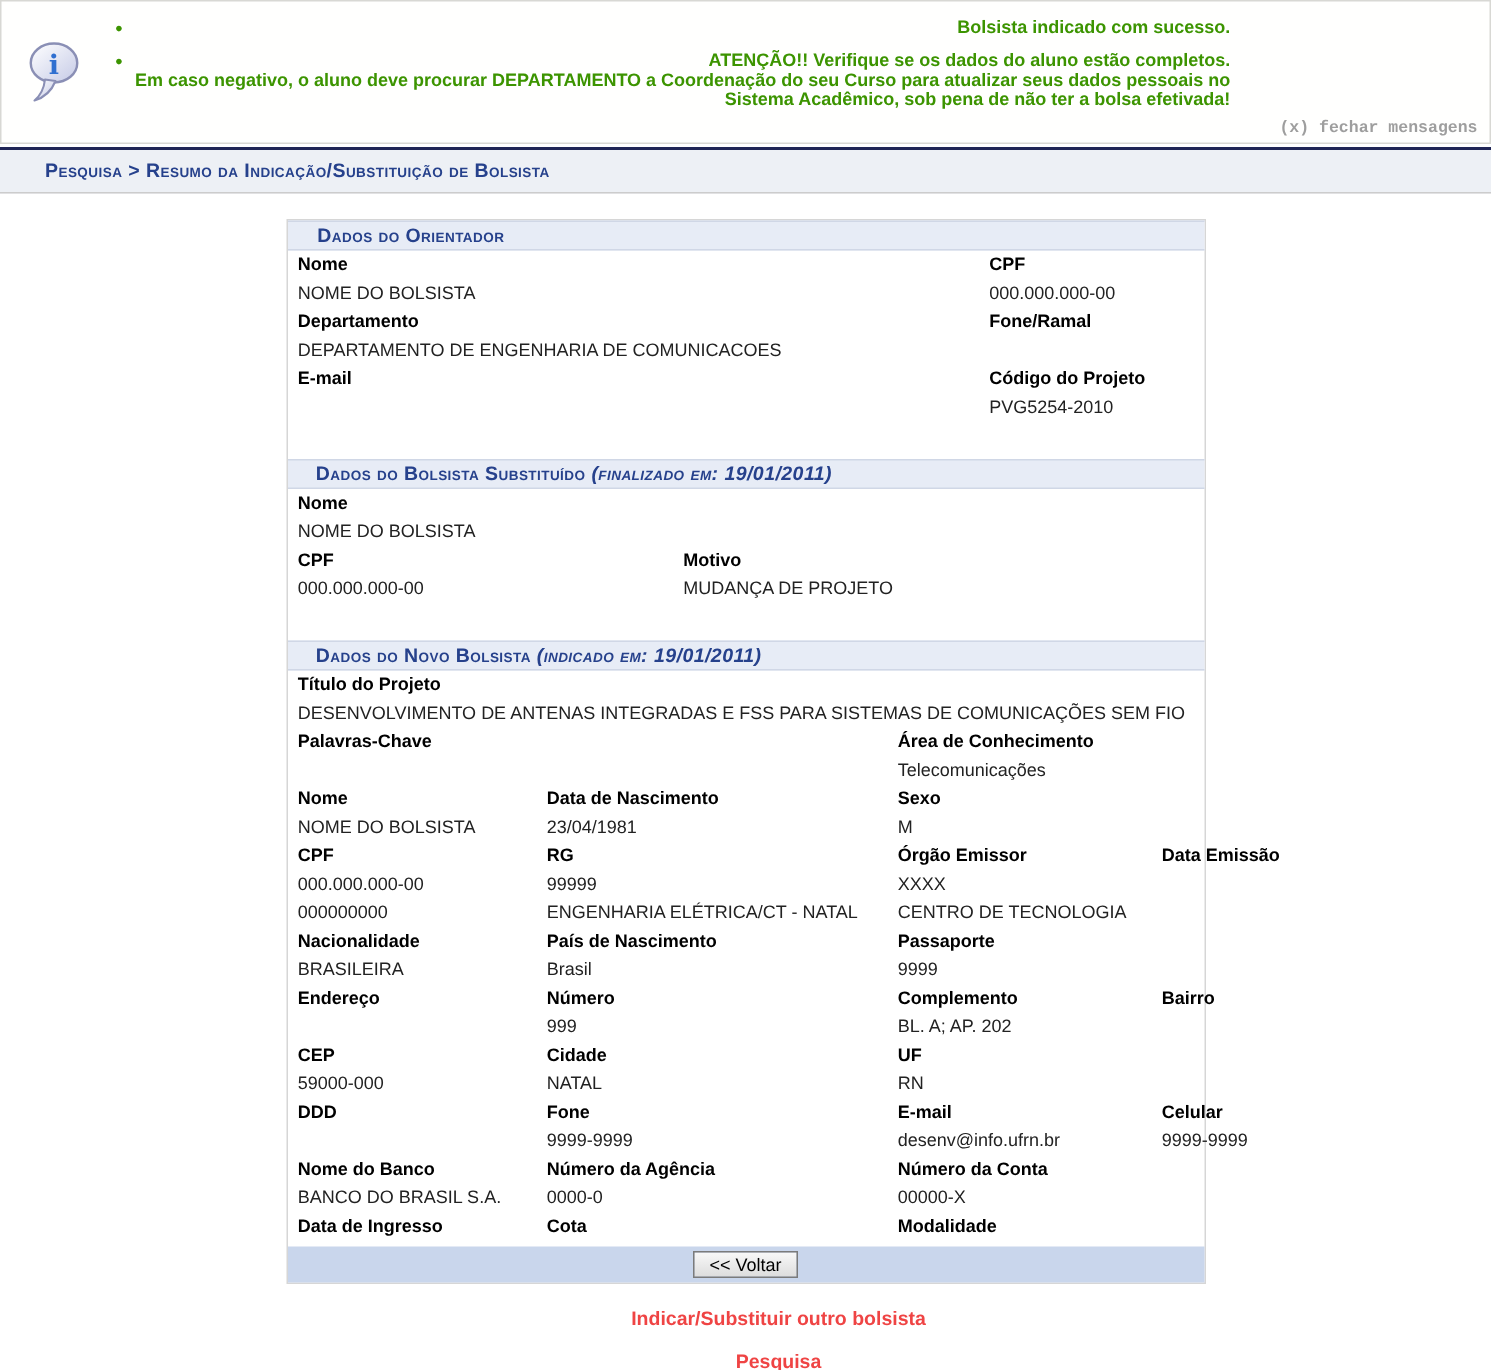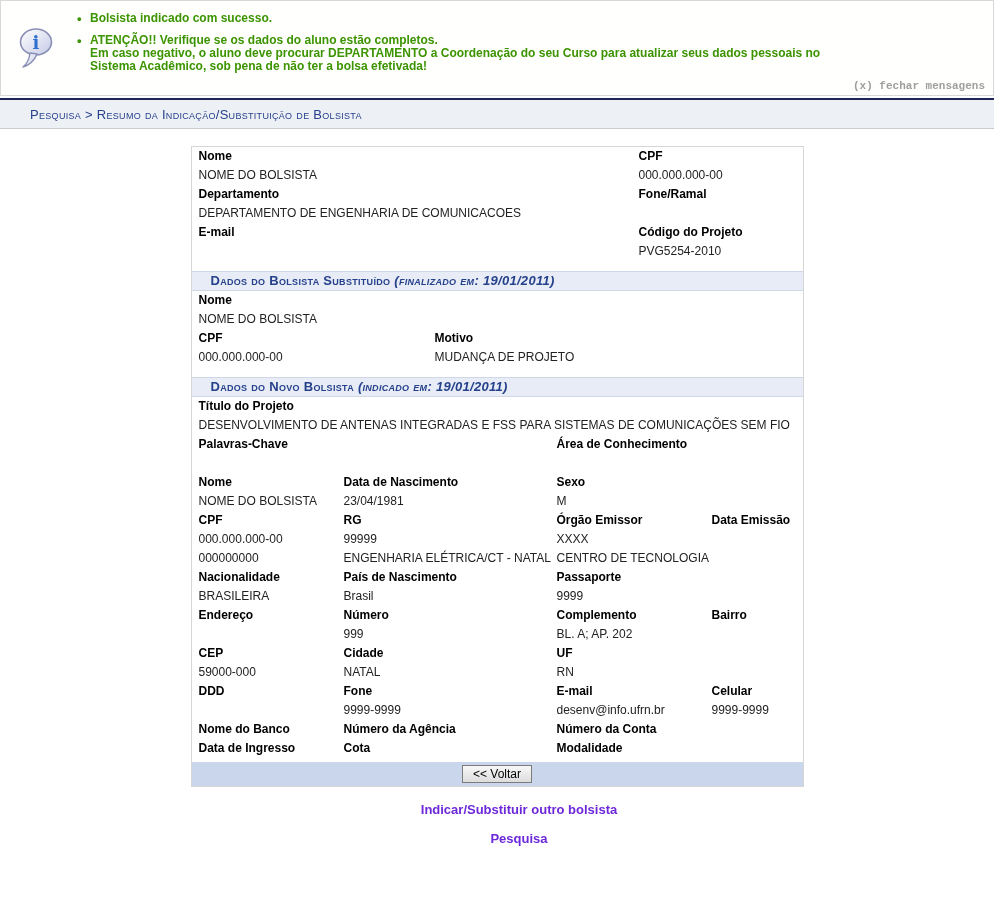--- a/index.html
+++ b/index.html
@@ -39,21 +39,21 @@
     line-height: 13px;
     margin-bottom: 9px;
   }
   .msg-list li::before {
     content: "\2022";
     position: absolute;
     left: 0; top: 0;
     color: #3c9400;
     font-size: 13px;
   }
-  .msg-line { display: block; }
+  .msg-line { display: block; text-align: right; }
   .close-msgs {
     position: absolute;
     right: 8px;
     bottom: 3px;
     color: #9e9e9e;
     font-weight: bold;
     font-size: 11px;
     text-decoration: none;
     cursor: pointer;
     font-family: Liberation Mono, monospace;
@@ -62,21 +62,21 @@
   
   .crumb-bar {
     margin-top: 2px;
     background: #edf0f5;
     border-top: 2px solid #1f2556;
     border-bottom: 1px solid #cccccc;
     padding: 5px 0 5px 30px;
   }
   .crumb-bar .crumb {
     color: #26418c;
-    font-weight: normal;
+    font-weight: bold;
     font-size: 13px;
     font-variant: small-caps;
     letter-spacing: 0.3px;
   }
 
   
   .panel {
     width: 613px;
     margin: 17px auto 0 auto;
     border: 1px solid #d6d6d6;
@@ -89,29 +89,30 @@
     border-bottom: 1px solid #d0d7e6;
     height: 20px;
     line-height: 18px;
     padding-left: 20px;
     color: #26418c;
     font-weight: bold;
     font-size: 13px;
     font-variant: small-caps;
     letter-spacing: 0.3px;
   }
-  .sec-head.gap { margin-top: 10px; padding-left: 19px; }
+  .sec-head.gap { margin-top: 25px; padding-left: 19px; }
   .sec-head .note { font-style: italic; }
   .row {
     display: grid;
     padding-left: 7px;
     height: 19px;
     line-height: 19px;
     font-size: 12px;
     white-space: nowrap;
+    gap: 21px;
   }
   .row-o { grid-template-columns: 440px 1fr; }
   .row-s { grid-template-columns: 236px 1fr; }
   .row-n { grid-template-columns: 145px 213px 155px 1fr; }
   .lb { font-weight: bold; color: #000; }
   .vl { color: #222; }
   .sp2 { grid-column: span 2; }
   .sp4 { grid-column: span 4; }
 
   .panel-foot {
@@ -128,21 +129,21 @@
     padding: 1px 10px;
     border: 1px solid #7b7b7b;
     background: linear-gradient(#f8f8f8, #dddddd);
     cursor: pointer;
   }
 
   
   .bottom-links { text-align: center; margin-top: 15px; }
   .bottom-links a {
     display: block;
-    color: #6d28d9;
+    color: #ef4444;
     font-weight: bold;
     font-size: 13px;
     text-decoration: none;
     margin-bottom: 14px;
     cursor: pointer;
     margin-left: 44px;
   }
 </style>
 </head>
 <body>
@@ -175,20 +176,23 @@
   </ul>
   <a class="close-msgs">(x) fechar mensagens</a>
 </div>
 
 <div class="crumb-bar">
   <span class="crumb">Pesquisa &gt; Resumo da Indicação/Substituição de Bolsista</span>
 </div>
 
 <div class="panel">
 
+  <div class="sec-head">
+    <span>Dados do Orientador</span>
+  </div>
   <div class="row row-o">
     <div class="lb">Nome</div>
     <div class="lb">CPF</div>
   </div>
   <div class="row row-o">
     <div class="vl">NOME DO BOLSISTA</div>
     <div class="vl">000.000.000-00</div>
   </div>
   <div class="row row-o">
     <div class="lb">Departamento</div>
@@ -237,20 +241,21 @@
   </div>
   <div class="row row-n">
     <div class="vl sp4">DESENVOLVIMENTO DE ANTENAS INTEGRADAS E FSS PARA SISTEMAS DE COMUNICAÇÕES SEM FIO</div>
   </div>
   <div class="row row-n">
     <div class="lb sp2">Palavras-Chave</div>
     <div class="lb sp2">Área de Conhecimento</div>
   </div>
   <div class="row row-n">
     <div class="vl sp2"></div>
+    <div class="vl sp2">Telecomunicações</div>
   </div>
   <div class="row row-n">
     <div class="lb">Nome</div>
     <div class="lb">Data de Nascimento</div>
     <div class="lb">Sexo</div>
     <div class="lb"></div>
   </div>
   <div class="row row-n">
     <div class="vl">NOME DO BOLSISTA</div>
     <div class="vl">23/04/1981</div>
@@ -323,20 +328,26 @@
     <div class="vl">desenv@info.ufrn.br</div>
     <div class="vl">9999-9999</div>
   </div>
   <div class="row row-n">
     <div class="lb">Nome do Banco</div>
     <div class="lb">Número da Agência</div>
     <div class="lb">Número da Conta</div>
     <div class="lb"></div>
   </div>
   <div class="row row-n">
+    <div class="vl">BANCO DO BRASIL S.A.</div>
+    <div class="vl">0000-0</div>
+    <div class="vl">00000-X</div>
+    <div class="vl"></div>
+  </div>
+  <div class="row row-n">
     <div class="lb">Data de Ingresso</div>
     <div class="lb">Cota</div>
     <div class="lb">Modalidade</div>
     <div class="lb"></div>
   </div>
 
   <div class="panel-foot">
     <button class="btn">&lt;&lt; Voltar</button>
   </div>
 </div>

